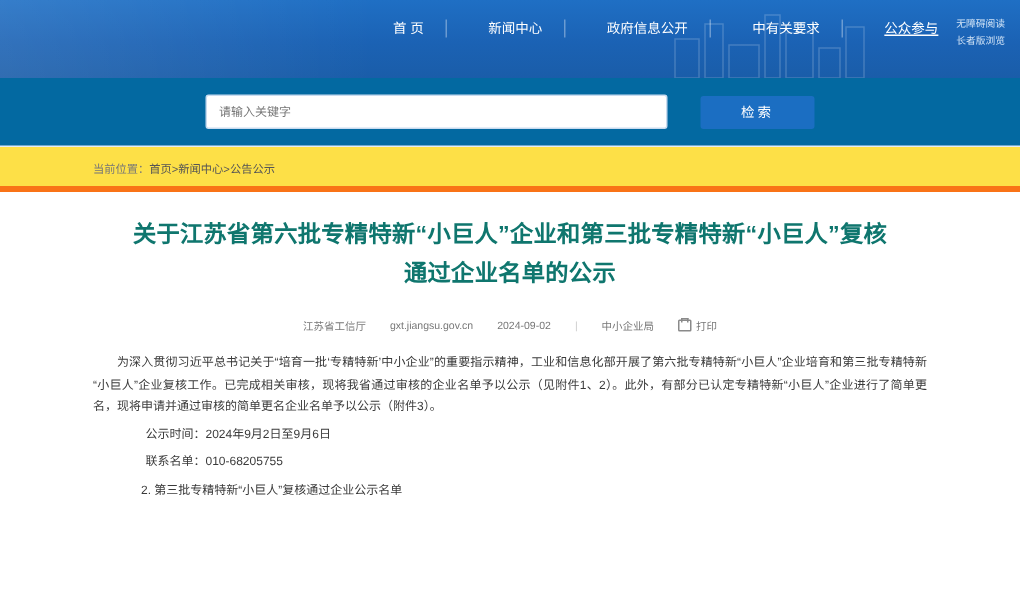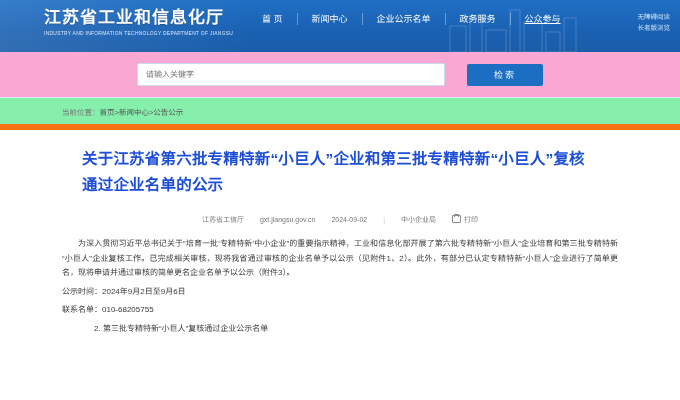--- a/index.html
+++ b/index.html
@@ -55,21 +55,21 @@
     color: #dbe9f8;
     transform: scale(0.98);
     transform-origin: left top;
   }
   .nav {
     position: absolute;
     left: 248px;
     top: 13px;
     display: flex;
     align-items: center;
-    gap: 0;
+    gap: 14px;
   }
   .nav-item {
     color: #fff;
     font-size: 9px;
     padding: 0 14px;
     line-height: 12px;
     border-right: 1px solid rgba(255,255,255,0.35);
     white-space: nowrap;
     cursor: pointer;
   }
@@ -84,21 +84,21 @@
     text-align: center;
     color: #cfe2f6;
     font-size: 6.5px;
     line-height: 11px;
   }
   .header-links div { cursor: pointer; }
 
   
   .search-band {
     height: 45px;
-    background: #f9a8d4;
+    background: #0369a1;
     border-bottom: 1px solid #e3ecf7;
     display: flex;
     align-items: center;
     justify-content: center;
   }
   .search-wrap {
     display: flex;
     align-items: center;
     gap: 22px;
   }
@@ -122,44 +122,44 @@
     border: none;
     border-radius: 2px;
     font-size: 9px;
     letter-spacing: 2px;
     cursor: pointer;
     font-family: "Liberation Sans", sans-serif;
   }
 
   
   .crumb-band {
-    border-bottom: 6px solid #f97316;
-    background: #86efac;
+    border-bottom: 4px solid #f97316;
+    background: #fde047;
   }
   .crumb {
     width: 556px;
     margin: 0 auto;
     padding: 8px 0 7px;
     font-size: 7.5px;
     color: #777;
   }
   .crumb b { color: #555; font-weight: normal; }
 
   
   .article {
     width: 556px;
     margin: 0 auto;
     padding-top: 16px;
   }
   .title {
-    text-align: left;
+    text-align: center;
     font-size: 15.5px;
     line-height: 26px;
     font-weight: bold;
-    color: #1d4ed8;
+    color: #0f766e;
     letter-spacing: 0.2px;
     padding: 0 20px;
   }
   .meta {
     margin-top: 16px;
     display: flex;
     justify-content: center;
     align-items: center;
     gap: 16px;
     font-size: 7px;
@@ -208,49 +208,45 @@
     margin-top: 13px;
     font-size: 8px;
     line-height: 14.5px;
     color: #3a3a3a;
     text-align: justify;
   }
   .body-text p {
     margin: 0 0 4px 0;
     text-indent: 16px;
   }
-  .body-text p.noindent { text-indent: 0; }
+  .body-text p.noindent { text-indent: 0; margin-left: 35px; }
   .body-text p.sub { text-indent: 32px; }
 </style>
 </head>
 <body>
 
 <div class="header">
   <svg class="header-deco" viewBox="0 0 150 52" preserveAspectRatio="none">
     <g fill="none" stroke="#ffffff" stroke-width="1">
       <rect x="10" y="26" width="16" height="26"></rect>
       <rect x="30" y="16" width="12" height="36"></rect>
       <rect x="46" y="30" width="20" height="22"></rect>
       <rect x="70" y="10" width="10" height="42"></rect>
       <rect x="84" y="22" width="18" height="30"></rect>
       <rect x="106" y="32" width="14" height="20"></rect>
       <rect x="124" y="18" width="12" height="34"></rect>
     </g>
   </svg>
 
-  <div class="brand">
-    <div class="brand-cn">江苏省工业和信息化厅</div>
-    <div class="brand-en">INDUSTRY AND INFORMATION TECHNOLOGY DEPARTMENT OF JIANGSU</div>
-  </div>
 
   <div class="nav">
     <div class="nav-item">首 页</div>
     <div class="nav-item active">新闻中心</div>
-    <div class="nav-item">企业公示名单</div>
-    <div class="nav-item">政务服务</div>
+    <div class="nav-item">政府信息公开</div>
+    <div class="nav-item">中有关要求</div>
     <div class="nav-item">公众参与</div>
   </div>
 
   <div class="header-links">
     <div>无障碍阅读</div>
     <div>长者版浏览</div>
   </div>
 </div>
 
 <div class="search-band">

